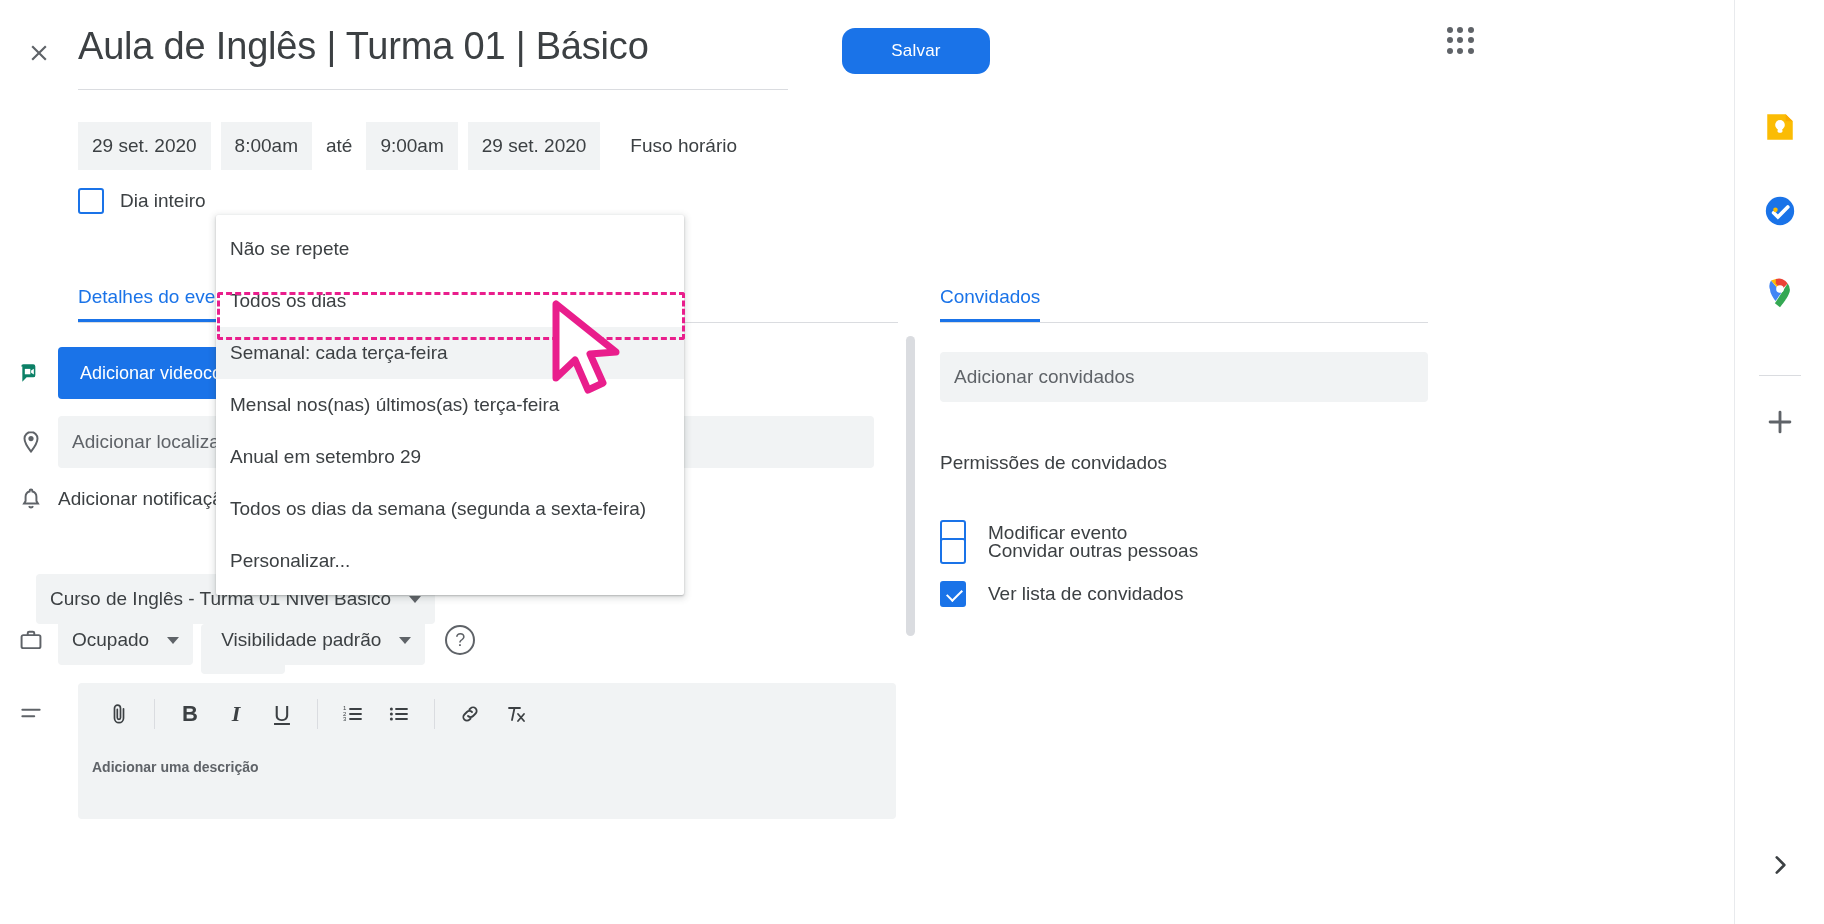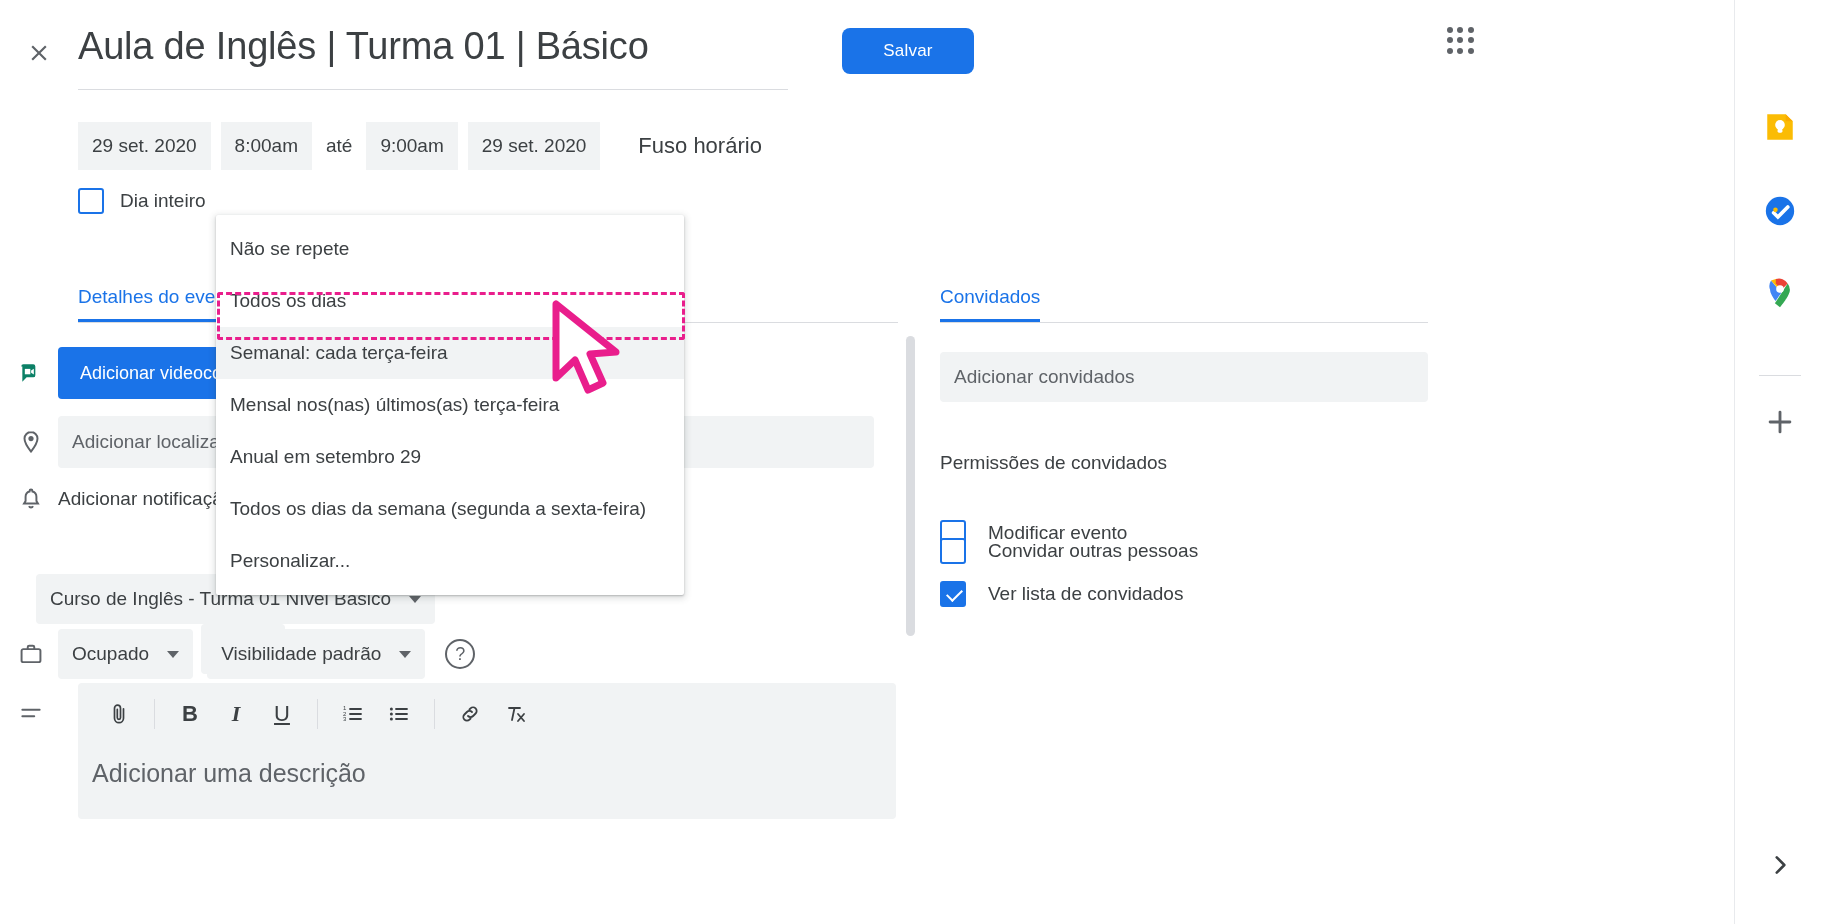--- a/index.html
+++ b/index.html
@@ -25,22 +25,22 @@
   .event-title {
     font-size: 38px; font-weight: 400; color: #3c4043;
     letter-spacing: -0.2px; line-height: 1.2;
     white-space: nowrap; background:transparent; border:none; outline:none;
     width:100%;
   }
   .title-underline {
     position:absolute; left:78px; top:89px; width:710px; height:1px; background:#dadce0;
   }
   .save-btn {
-    position:absolute; left:842px; top:28px; width:132px; height:46px;
-    background:#1a73e8; color:#fff; border:none; border-radius:8px;
+    position:absolute; left:842px; top:28px; width:148px; height:46px;
+    background:#1a73e8; color:#fff; border:none; border-radius:13px;
     font-size:17px; font-family:"Liberation Sans", sans-serif; font-weight:500;
     cursor:pointer; letter-spacing:.2px;
   }
   .apps-grid {
     position:absolute; left:1444px; top:24px; width:34px; height:34px;
     display:grid; grid-template-columns:repeat(3,1fr); grid-template-rows:repeat(3,1fr);
     gap:3px; padding:3px; cursor:pointer;
   }
   .apps-grid i { display:block; width:6px; height:6px; border-radius:50%; background:#5f6368; }
   .avatar {
@@ -58,21 +58,21 @@
 
   
   .chip {
     display:inline-flex; align-items:center; justify-content:center;
     height:48px; background:#f1f3f4; border-radius:0;
     font-size:19px; color:#3c4043; cursor:pointer; padding:0 14px;
     white-space:nowrap;
   }
   .datetime-row { position:absolute; left:78px; top:122px; display:flex; align-items:center; gap:10px; }
   .plain-label { font-size:19px; color:#3c4043; padding:0 4px; }
-  .tz-label { font-size:22px; color:#3c4043; margin-left:28px; cursor:pointer; }
+  .tz-label { font-size:19px; color:#3c4043; margin-left:20px; cursor:pointer; }
 
   
   .allday-row { position:absolute; left:78px; top:188px; display:flex; align-items:center; gap:16px; }
   .cb {
     width:26px; height:26px; border:2px solid #1a73e8; border-radius:3px;
     background:#fff; cursor:pointer; display:inline-block; position:relative; flex:none;
   }
   .cb.checked { background:#1a73e8; border-color:#1a73e8; }
   .cb.checked:after {
     content:""; position:absolute; left:8px; top:3px; width:7px; height:13px;
@@ -128,21 +128,21 @@
   .editor-wrap { position:absolute; left:78px; top:683px; width:818px; }
   .editor-toolbar {
     height:62px; background:#f1f3f4; border-radius:4px 4px 0 0;
     display:flex; align-items:center; padding:0 18px; gap:0;
   }
   .tb-btn { width:46px;height:46px;display:flex;align-items:center;justify-content:center;cursor:pointer;color:#3c4043; }
   .tb-btn svg { width:24px; height:24px; }
   .tb-sep { width:1px; height:30px; background:#dadce0; margin:0 12px; }
   .editor-body {
     height:74px; background:#f1f3f4; border-radius:0 0 4px 4px; padding:14px;
-    font-size:25px; color:#5f6368;
+    font-size:14px; color:#5f6368;font-weight:bold;
   }
 
   
   .guest-input {
     position:absolute; left:940px; top:352px; width:488px; height:50px;
     background:#f1f3f4; border:none; border-radius:4px; padding:0 14px;
     font-size:19px; color:#4c1d95; font-family:"Liberation Sans", sans-serif; outline:none;
   }
   .guest-input::placeholder { color:#5f6368; }
   .perm-title { position:absolute; left:940px; top:452px; font-size:19px; color:#3c4043; }
@@ -286,21 +286,21 @@
     <div class="cal-select">
       <span>Curso de Inglês - Turma 01 Nível Básico</span>
       <span class="caret"></span>
     </div>
     <div class="color-select" style="margin-left:14px;">
       <span class="color-dot"></span>
       <span class="caret"></span>
     </div>
   </div>
 
-  <div class="row" style="left:18px; top:629px;">
+  <div class="row" style="left:18px; top:615px;">
     <div class="rowicon">
       <svg viewBox="0 0 24 24">
         <rect x="3.3" y="7.5" width="17.4" height="12" rx="1.6" fill="none" stroke="currentColor" stroke-width="1.8"></rect>
         <path d="M9 7.5V5.6a1.3 1.3 0 0 1 1.3-1.3h3.4A1.3 1.3 0 0 1 15 5.6v1.9" fill="none" stroke="currentColor" stroke-width="1.8"></path>
       </svg>
     </div>
     <div class="cal-select">
       <span>Ocupado</span>
       <span class="caret"></span>
     </div>

